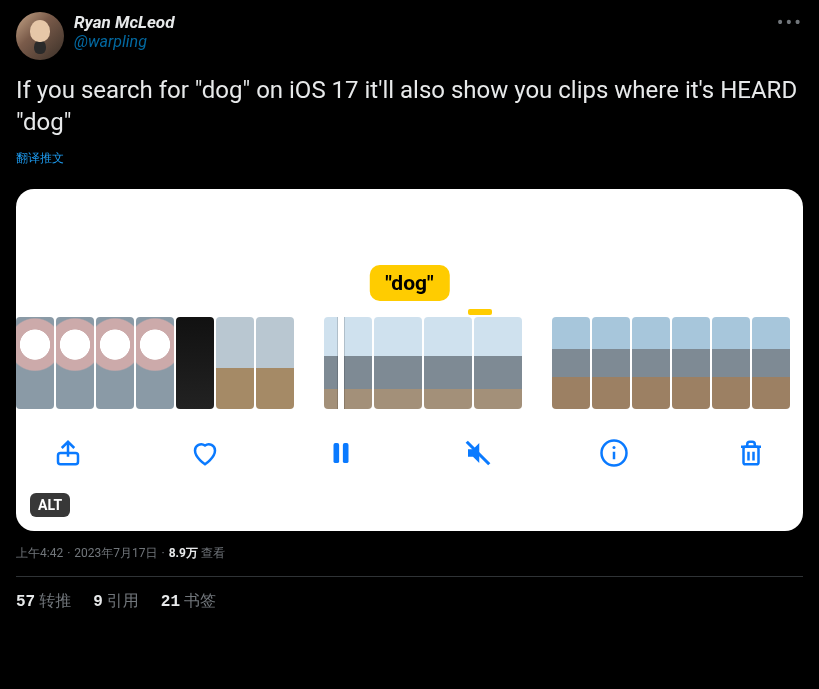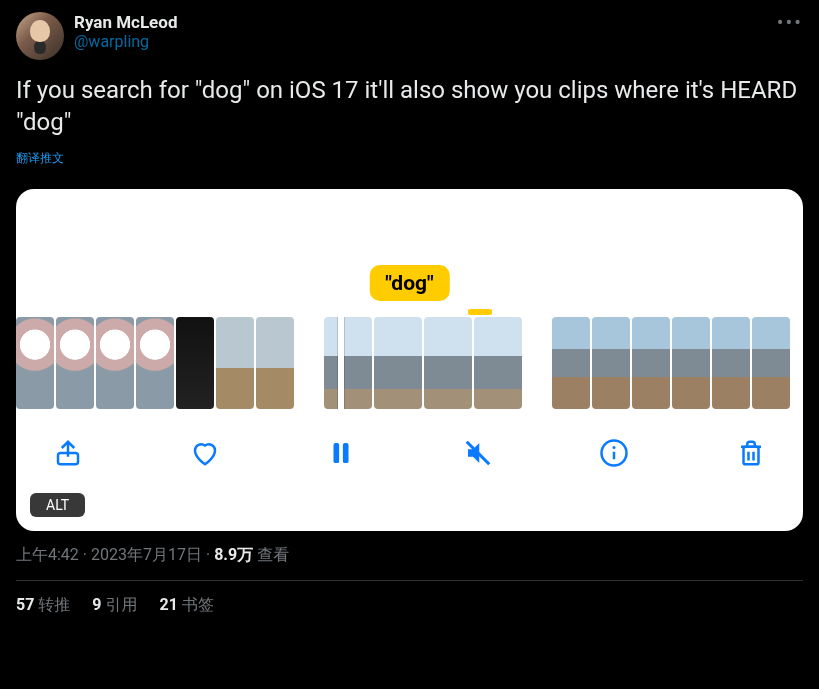--- a/index.html
+++ b/index.html
@@ -39,21 +39,21 @@
   }
   .avatar::after{
     content:"";
     position:absolute;
     left:14px; top:8px;
     width:20px; height:22px;
     border-radius:50% 50% 45% 45%;
     background: #e6c7a8;
     box-shadow: 0 16px 0 -4px #2a2a2a;
   }
-  .name-line { display: flex; flex-direction: column; }
+  .name-line { display: flex; flex-direction: column; font-style: italic; }
   .display-name {
     font-size: 17px;
     font-weight: 700;
     color: #e7e9ea;
   }
   .handle {
     font-size: 16px;
     color: #0369a1;
   }
   .tweet-text {
@@ -149,47 +149,47 @@
     cursor: pointer;
   }
   .tb-btn svg { width: 30px; height: 30px; }
 
   .alt-badge {
     position: absolute;
     left: 14px; bottom: 14px;
     background: rgba(0,0,0,0.78);
     color: #fff;
     font-size: 14px;
-    font-weight: 400;
-    padding: 4px 16px;
+    font-weight: 700;
+    padding: 4px 8px;
     border-radius: 6px;
     cursor: pointer;
   }
 
   .meta-line {
     color: #71767b;
-    font-size: 16px;
+    font-size: 12px;
     margin-bottom: 14px;
   }
   .meta-line .sep { margin: 0 4px; }
   .meta-line .strong { color: #e7e9ea; font-weight: 700; }
 
   .divider {
     border: none;
     border-top: 1px solid #2f3336;
     margin: 0 0 14px 0;
   }
 
   .stats-line {
     display: flex;
     gap: 22px;
     font-size: 16px;
     color: #71767b;
   }
-  .stat .num { color: #e7e9ea; font-weight: 700; margin-right: 4px; }
+  .stat .num { color: #e7e9ea; font-weight: 700; margin-right: 4px; font-family: Liberation Mono, monospace; }
 </style>
 </head>
 <body>
 
 <article class="tweet">
 
   <div class="more-btn">•••</div>
 
   <header class="tweet-header">
     <div class="avatar"></div>

